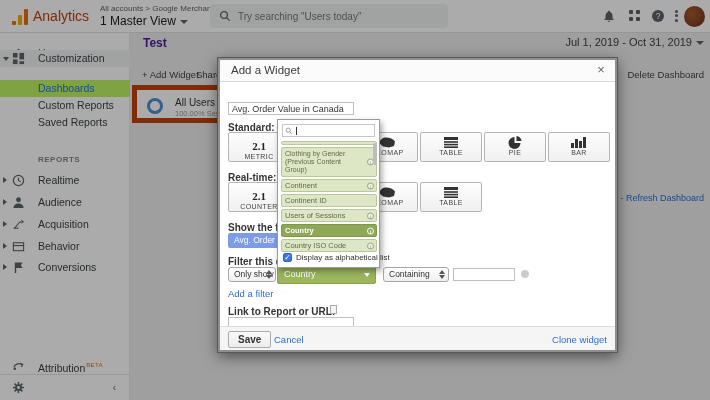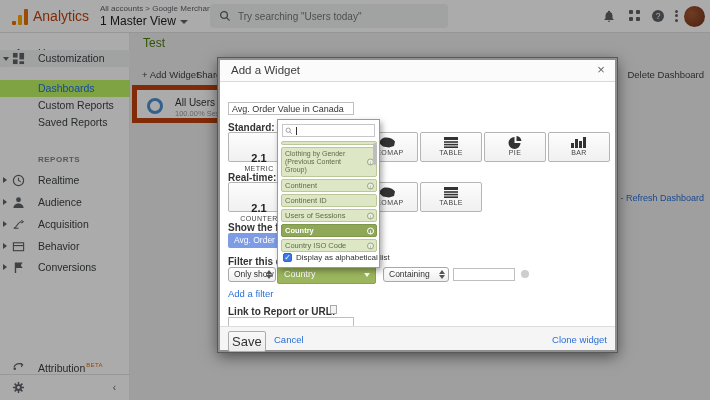--- a/index.html
+++ b/index.html
@@ -35,21 +35,21 @@
   .exp-down  { border-left:3.5px solid transparent; border-right:3.5px solid transparent; border-top:4.5px solid #5f6368; margin-top:2px; }
   .sb-row.active-parent { background:#f1f3f4; }
   .sb-row.selected { background:#bef264; color:#1a73e8; }
   .sb-section { position:absolute; left:38px; font-size:8px; font-weight:bold; color:#80868b; letter-spacing:.5px; }
   .beta { font-size:6px; color:#e8710a; vertical-align:super; margin-left:1px; letter-spacing:.3px; }
   .sb-bottom { position:absolute; left:0; top:341px; width:130px; height:26px; border-top:1px solid #e3e3e3; }
   .chev-l { position:absolute; right:14px; top:7px; font-size:10px; color:#5f6368; }
 
   
   .content { position:absolute; left:130px; top:33px; width:580px; height:367px; background:#ededed; z-index:1; }
-  .page-title { position:absolute; left:13px; top:3px; font-size:12px; font-weight:normal; color:#4d7c0f; }
+  .page-title { position:absolute; left:13px; top:3px; font-size:12px; font-weight:bold; color:#4c1d95; }
   .date-range { position:absolute; right:6px; top:3px; font-size:11px; color:#3c4043; }
   .tb-link { position:absolute; top:36px; font-size:9.5px; color:#444; cursor:pointer; }
   .dash-actions { position:absolute; right:6px; top:36px; font-size:9.5px; color:#444; white-space:nowrap; }
   .dash-actions span { margin-left:14px; cursor:pointer; }
   .seg-card { position:absolute; left:2px; top:52px; width:110px; height:38px; background:#fff; border:5px solid #c2410c; }
   .seg-circle { position:absolute; left:10px; top:8px; width:16px; height:16px; border:3px solid #4e8fd1; border-radius:50%; }
   .seg-title { position:absolute; left:38px; top:7px; font-size:10px; color:#333; }
   .seg-sub { position:absolute; left:38px; top:19px; font-size:7.5px; color:#999; white-space:nowrap; }
   .refresh-line { position:absolute; right:6px; top:160px; font-size:9px; white-space:nowrap; }
   .refresh-line .t { color:#666; }
@@ -61,35 +61,35 @@
   
   .modal { position:absolute; left:218px; top:58px; width:399px; height:294px; background:#fff; border:2px solid #8f8f8f; outline:1px solid #585858; box-shadow:0 4px 14px rgba(0,0,0,.55); z-index:20; }
   .m-titlebar { position:absolute; left:0; top:0; right:0; height:22px; background:#fbfbfb; border-bottom:1px solid #d9d9d9; }
   .m-title { position:absolute; left:11px; top:4px; font-size:11.5px; color:#3c3c3c; }
   .m-close { position:absolute; right:7px; top:2px; width:14px; height:16px; font-size:13px; color:#666; text-align:center; cursor:pointer; }
   .m-close::after { content:"×"; }
   .m-lbl { position:absolute; font-size:10px; font-weight:bold; color:#333; white-space:nowrap; }
   .m-input { position:absolute; height:13px; border:1px solid #bfbfbf; font-size:9px; color:#333; padding:0 3px; font-family:"Liberation Sans",sans-serif; outline:none; background:#fff; }
   .wrow { position:absolute; height:31px; }
   .wbtn { position:absolute; top:0; width:62px; height:30px; border:1px solid #b5b5b5; border-radius:2px; background:linear-gradient(#fdfdfd,#f0f0f0); text-align:center; cursor:pointer; }
-  .wbtn .val { display:block; font-size:11px; font-weight:bold; color:#222; margin-top:19px; height:12px; }
+  .wbtn .val { display:block; font-size:11px; font-weight:bold; color:#222; margin-top:7px; height:12px;font-family:Liberation Serif, serif; }
   .wbtn .wlabel { display:block; font-size:7px; color:#444; letter-spacing:.4px; margin-top:1px; }
   .wbtn .glyph { display:block; height:12px; margin-top:3px; }
   .chip { position:absolute; width:124px; height:15px; background:#7d9ce5; border-radius:2px; color:#fff; font-size:8.5px; line-height:15px; padding-left:6px; white-space:nowrap; overflow:hidden; cursor:pointer; }
   .msel { position:absolute; height:15px; border:1px solid #a8a8a8; border-radius:3px; background:linear-gradient(#fff,#efefef); font-size:8.5px; color:#333; line-height:13px; padding-left:5px; cursor:pointer; }
   .updn { position:absolute; right:3px; top:2px; width:7px; height:10px; }
   .updn::before { content:""; position:absolute; left:1px; top:0; border-left:3px solid transparent; border-right:3px solid transparent; border-bottom:4px solid #555; }
   .updn::after { content:""; position:absolute; left:1px; bottom:1px; border-left:3px solid transparent; border-right:3px solid transparent; border-top:4px solid #555; }
   .gsel { position:absolute; height:19px; background:#9cb65d; border:1px solid #89a24b; border-radius:2px; color:#fff; font-size:9px; line-height:17px; padding-left:6px; cursor:pointer; }
   .gsel .gcaret { position:absolute; right:5px; top:7px; border-left:3.5px solid transparent; border-right:3.5px solid transparent; border-top:4.5px solid #fff; }
   .graydot { position:absolute; width:8px; height:8px; border-radius:50%; background:#cdcdcd; }
   .blue-link { position:absolute; font-size:9.5px; color:#2a6fd6; cursor:pointer; white-space:nowrap; }
   .clip-ico { position:absolute; width:7px; height:9px; border:1px solid #aaa; background:#f4f4f4; }
   .m-footer { position:absolute; left:0; right:0; bottom:0; height:24px; background:#f5f5f5; border-top:1px solid #ddd; }
-  .save-btn { position:absolute; left:8px; top:4px; padding:2px 3px; font-size:13px; font-weight:normal; color:#333; background:linear-gradient(#f9f9f9,#ececec); border:1px solid #ababab; border-radius:2px; cursor:pointer; }
+  .save-btn { position:absolute; left:8px; top:4px; padding:2px 9px; font-size:10px; font-weight:bold; color:#333; background:linear-gradient(#f9f9f9,#ececec); border:1px solid #ababab; border-radius:2px; cursor:pointer; }
 
   
   .ddpanel { position:absolute; left:277px; top:119px; width:103px; height:149px; background:#fff; border:1px solid #9b9b9b; box-shadow:2px 3px 6px rgba(0,0,0,.35); z-index:30; }
   .dd-search { position:absolute; left:4px; top:4px; width:93px; height:13px; border:1px solid #c6c6c6; background:#fff; }
   .dd-search svg { position:absolute; left:2px; top:2px; }
   .dd-cursor { position:absolute; left:13px; top:2px; width:1px; height:8px; background:#333; }
   .dd-list { position:absolute; left:3px; top:21px; width:96px; height:112px; overflow:hidden; }
   .ddrow { position:relative; background:#dde7c5; border:1px solid #b9c896; border-radius:2px; font-size:7.5px; line-height:8px; color:#5f6b4a; padding:1.5px 12px 1.5px 3px; margin-bottom:2px; cursor:pointer; }
   .ddrow.two { font-size:7px; padding-top:2px; padding-bottom:2px; }
   .ddrow.selected { background:#8fa858; border-color:#7e9749; color:#fff; font-weight:bold; }
@@ -250,20 +250,21 @@
           </g>
           <circle cx="7" cy="7" r="3.6" fill="#5f6368"></circle>
           <circle cx="7" cy="7" r="1.6" fill="#fff"></circle>
         </svg>
       <span class="chev-l">‹</span>
     </div>
   </div>
 
   <div class="content">
     <div class="page-title">Test</div>
+    <div class="date-range"><span>Jul 1, 2019 - Oct 31, 2019</span><span class="caret-dn"></span></div>
     <div class="tb-link" style="left:12px">+ Add Widget</div>
     <div class="tb-link" style="left:66px"><span>Share</span><span class="caret-dn" style="border-top-color:#666"></span></div>
     <div class="dash-actions">
       <span>Customize Dashboard</span>
       <span>Delete Dashboard</span>
     </div>
     <div class="seg-card">
       <div class="seg-circle"></div>
       <div class="seg-title">All Users</div>
       <div class="seg-sub">100.00% Sessions</div>

